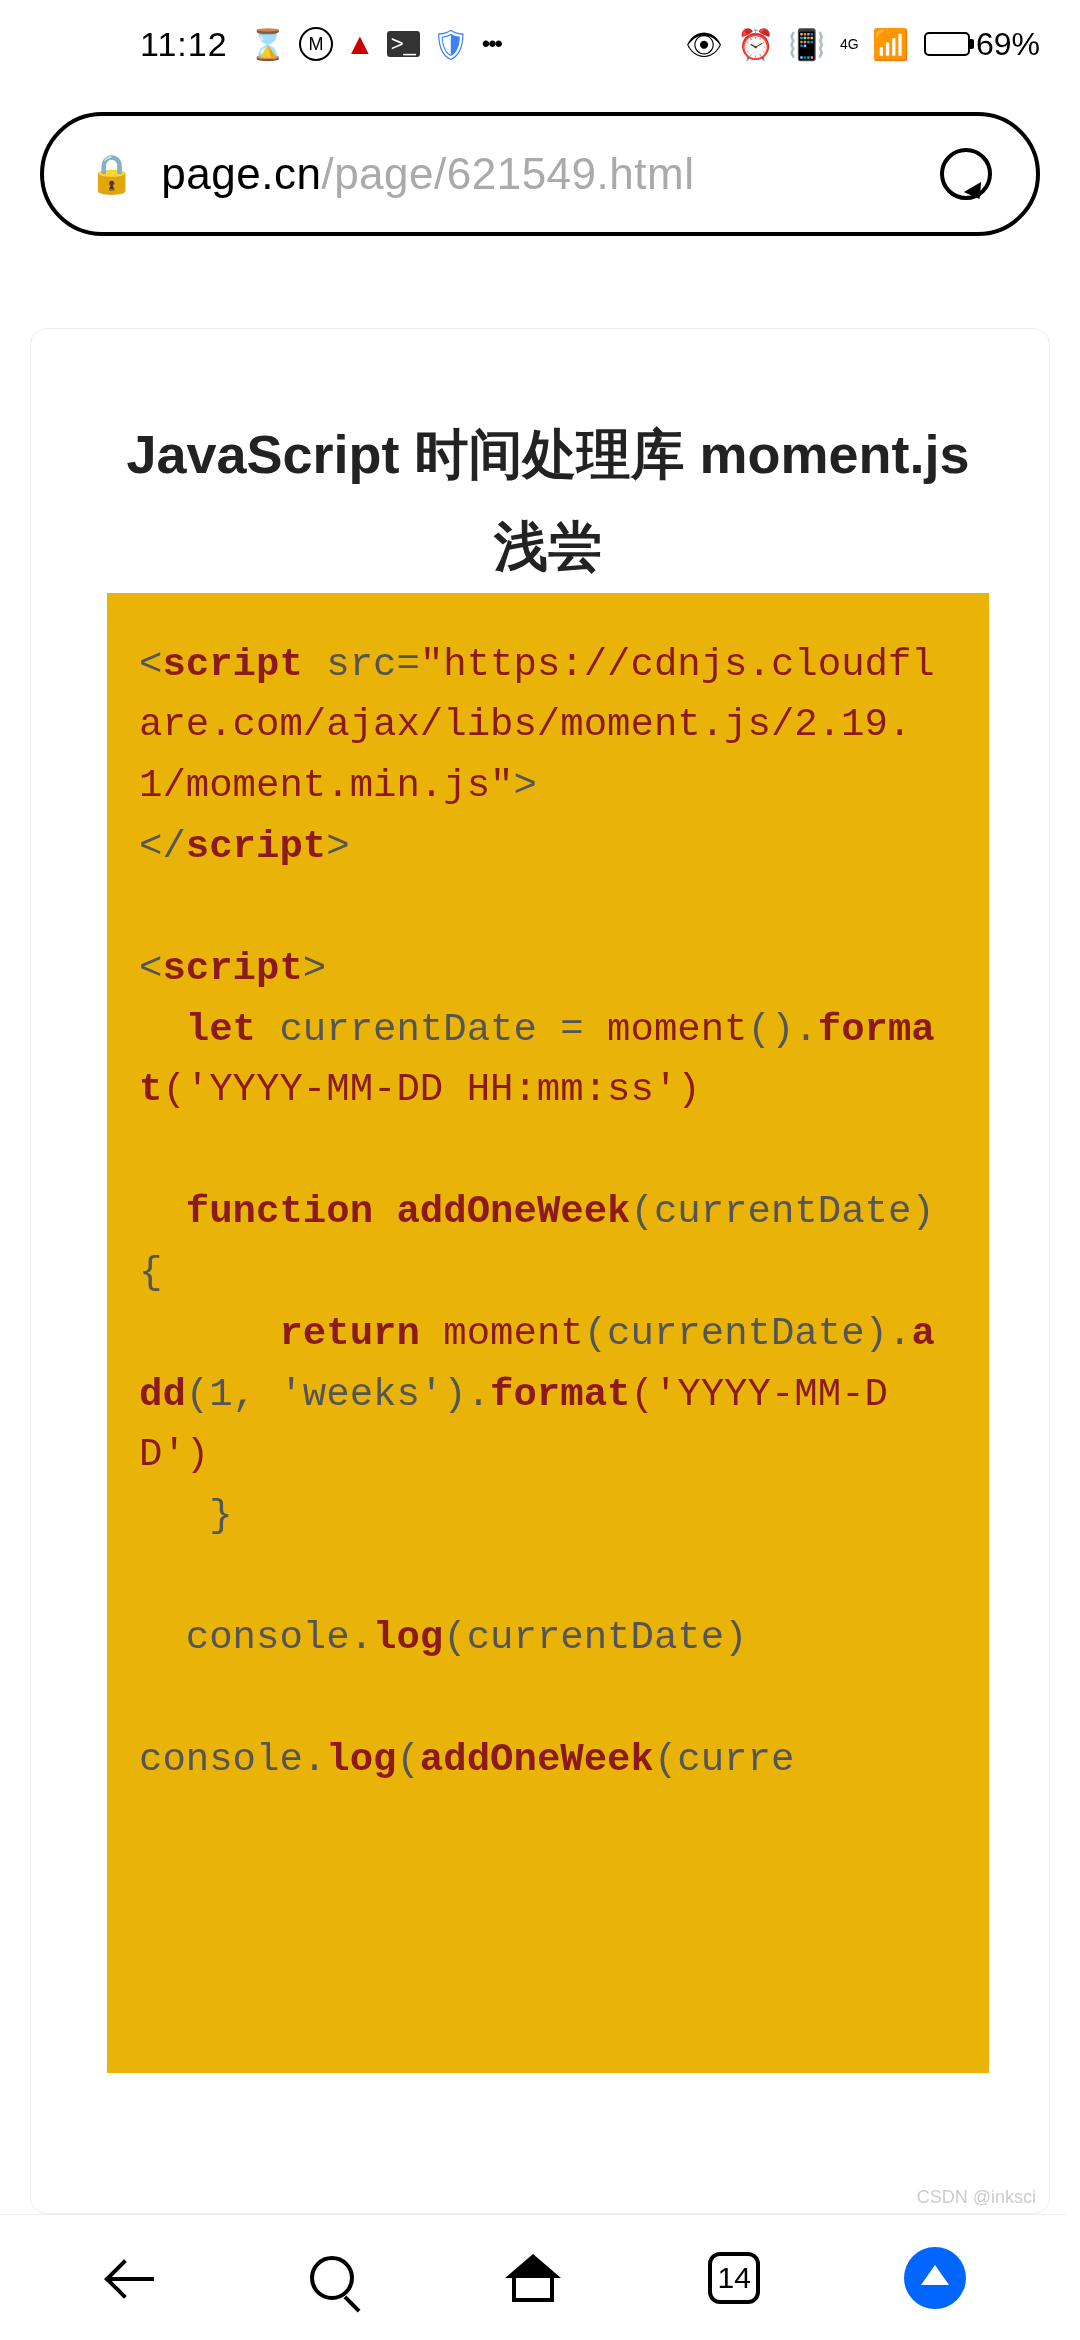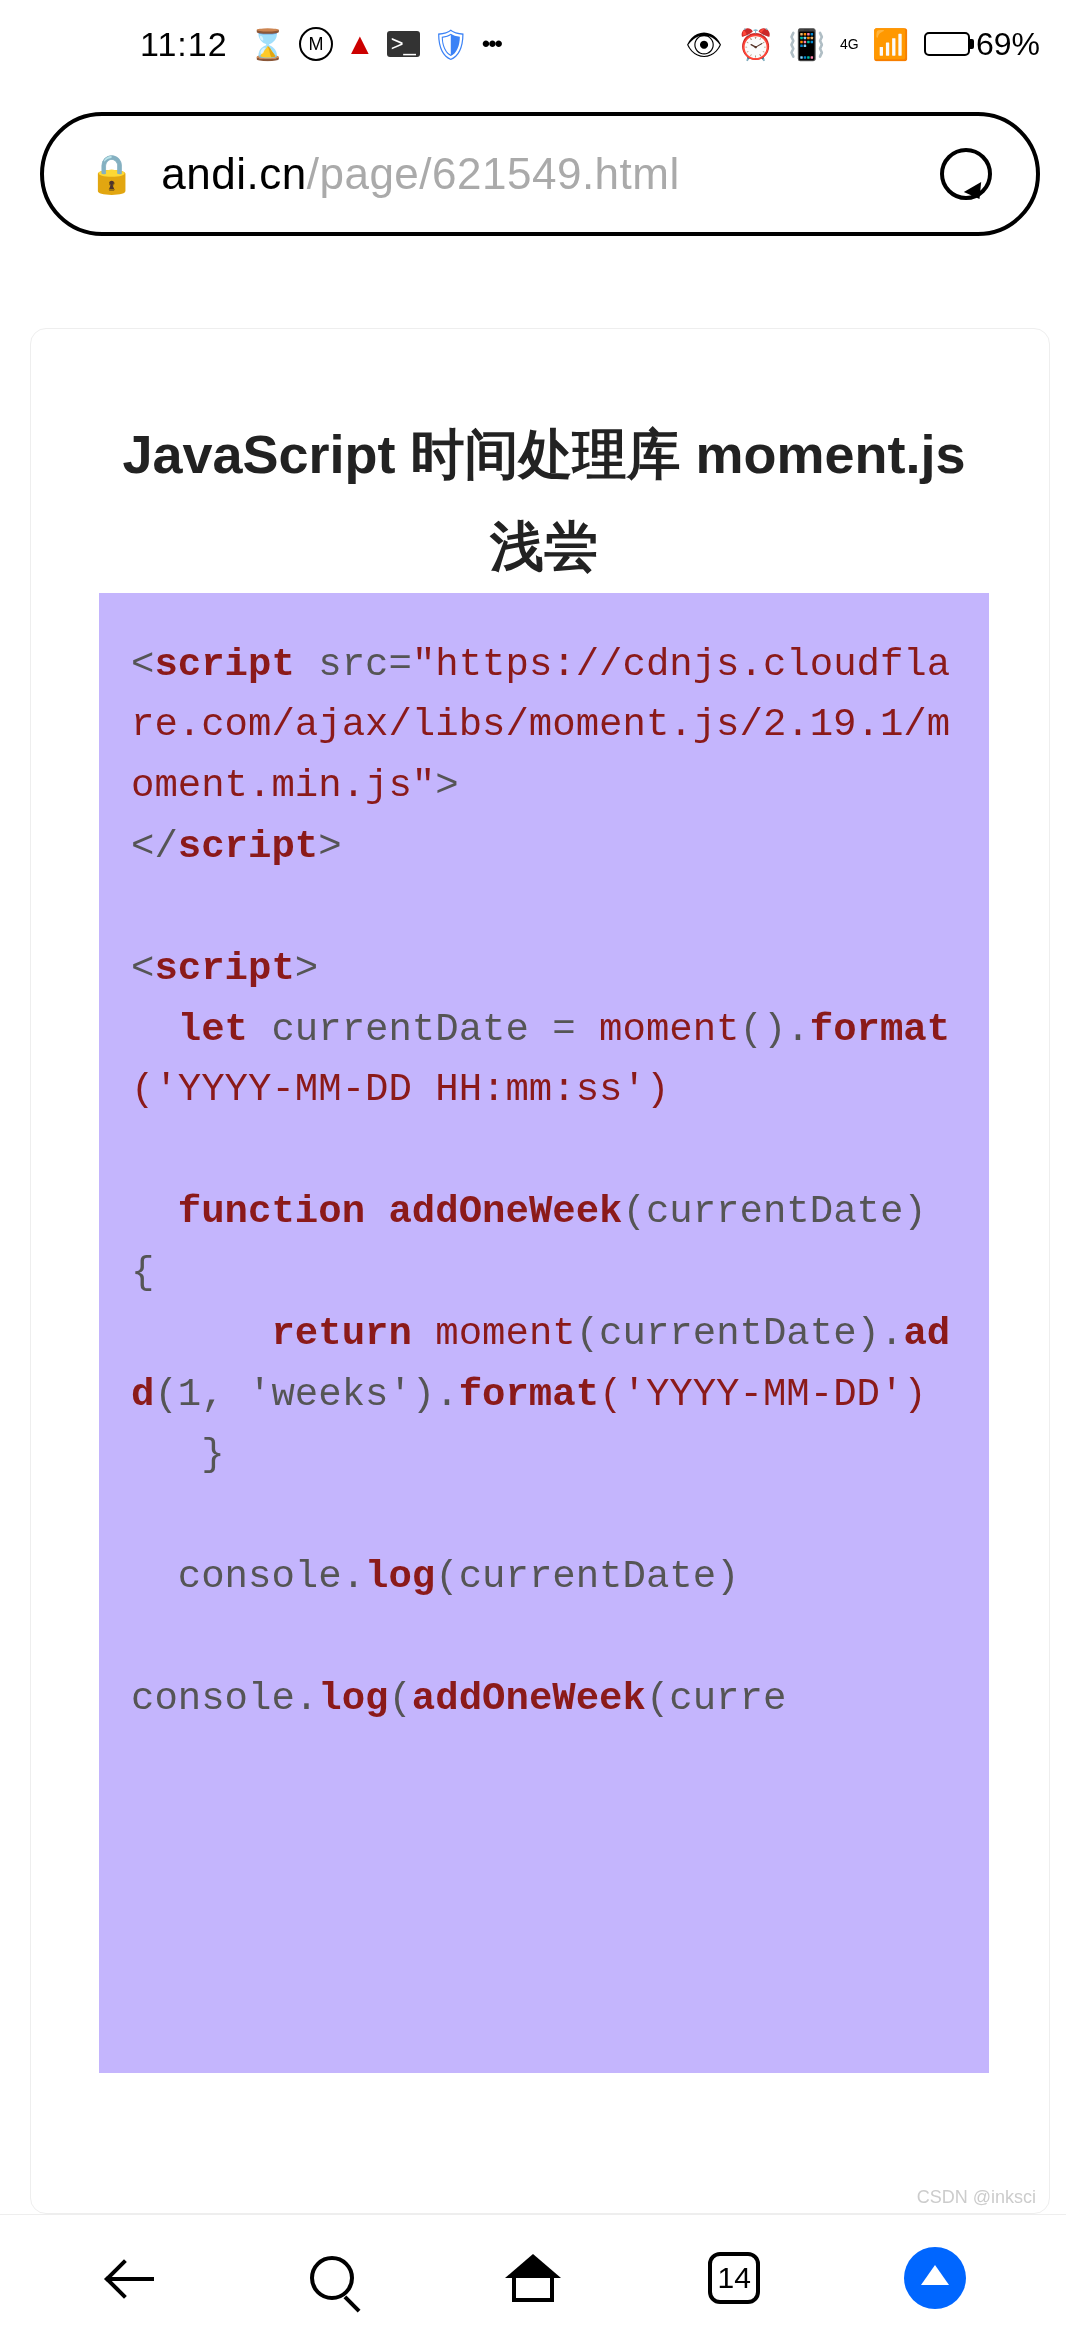--- a/index.html
+++ b/index.html
@@ -46,21 +46,21 @@
     .url-text { flex: 1; font-size: 44px; font-weight: 400; letter-spacing: 0.5px; overflow: hidden; white-space: nowrap; }
     .url-domain { color: #000; }
     .url-path { color: #aaa; }
     .refresh-icon { width: 52px; height: 52px; border: 4px solid #000; border-radius: 50%; position: relative; }
     .refresh-icon::after { content: ''; position: absolute; bottom: -4px; right: 2px; width: 0; height: 0; border-left: 10px solid transparent; border-right: 10px solid transparent; border-top: 14px solid #000; transform: rotate(-30deg); }
     .content-area { padding: 80px 30px 0 30px; height: calc(100% - 88px - 160px - 126px); overflow: hidden; }
     .card {
       background: #fff;
       border: 1px solid #eee;
       border-radius: 16px;
-      padding: 80px 0 0 8px;
+      padding: 80px 0 0 16px;
       height: 100%;
       overflow: hidden;
     }
     .article-title {
       font-size: 54px;
       font-weight: 700;
       text-align: center;
       padding: 0 60px;
       line-height: 1.7;
       color: #222;
@@ -71,21 +71,21 @@
       gap: 130px;
       padding: 78px 90px 26px 0;
     }
     .code-action-btn {
       color: #1a9bff;
       font-size: 42px;
       font-weight: 400;
       cursor: pointer;
     }
     .code-block {
-      background: #c4b5fd;
+      background: #eab308;
       margin: 0 60px;
       padding: 42px 32px;
       font-family: "Courier New", Consolas, monospace;
       font-size: 39px;
       line-height: 1.56;
       color: #333;
       word-break: break-all;
       height: 1480px;
       overflow: hidden;
     }
@@ -144,21 +144,21 @@
       <span class="battery-icon"><span class="battery-fill"></span></span>
       <span class="battery-pct">69%</span>
     </span>
   </div>
 </div>
 
 <div class="url-bar-wrap">
   <div class="url-bar">
     <span class="lock-icon">🔒</span>
     <div class="url-text">
-      <span class="url-domain">andi.cn</span><span class="url-path">/page/621549.html</span>
+      <span class="url-domain">page.cn</span><span class="url-path">/page/621549.html</span>
     </div>
     <span class="refresh-icon"></span>
   </div>
 </div>
 
 <div class="content-area">
   <div class="card">
     <h1 class="article-title">JavaScript 时间处理库 moment.js 浅尝</h1>
     <div class="code-block"><span class="hl-tag">&lt;</span><span class="hl-name">script</span><span class="hl-plain"> </span><span class="hl-attr">src=</span><span class="hl-string">"https://cdnjs.cloudflare.com/ajax/libs/moment.js/2.19.1/moment.min.js"</span><span class="hl-tag">&gt;</span><br><span class="hl-tag">&lt;/</span><span class="hl-name">script</span><span class="hl-tag">&gt;</span><br><br><span class="hl-tag">&lt;</span><span class="hl-name">script</span><span class="hl-tag">&gt;</span><br>&nbsp;&nbsp;<span class="hl-keyword">let</span><span class="hl-plain"> currentDate = </span><span class="hl-var">moment</span><span class="hl-plain">().</span><span class="hl-func">format</span><span class="hl-string">('YYYY-MM-DD HH:mm:ss')</span><br><br>&nbsp;&nbsp;<span class="hl-keyword">function</span> <span class="hl-func">addOneWeek</span><span class="hl-plain">(currentDate) {</span><br>&nbsp;&nbsp;&nbsp;&nbsp;&nbsp;&nbsp;<span class="hl-keyword">return</span> <span class="hl-var">moment</span><span class="hl-plain">(currentDate).</span><span class="hl-func">add</span><span class="hl-plain">(1, 'weeks').</span><span class="hl-func">format</span><span class="hl-string">('YYYY-MM-DD')</span><br>&nbsp;&nbsp;&nbsp;<span class="hl-plain">}</span><br><br>&nbsp;&nbsp;<span class="hl-plain">console.</span><span class="hl-func">log</span><span class="hl-plain">(currentDate)</span><br><br><span class="hl-plain">console.</span><span class="hl-func">log</span><span class="hl-plain">(</span><span class="hl-func">addOneWeek</span><span class="hl-plain">(curre</span></div>
   </div>

